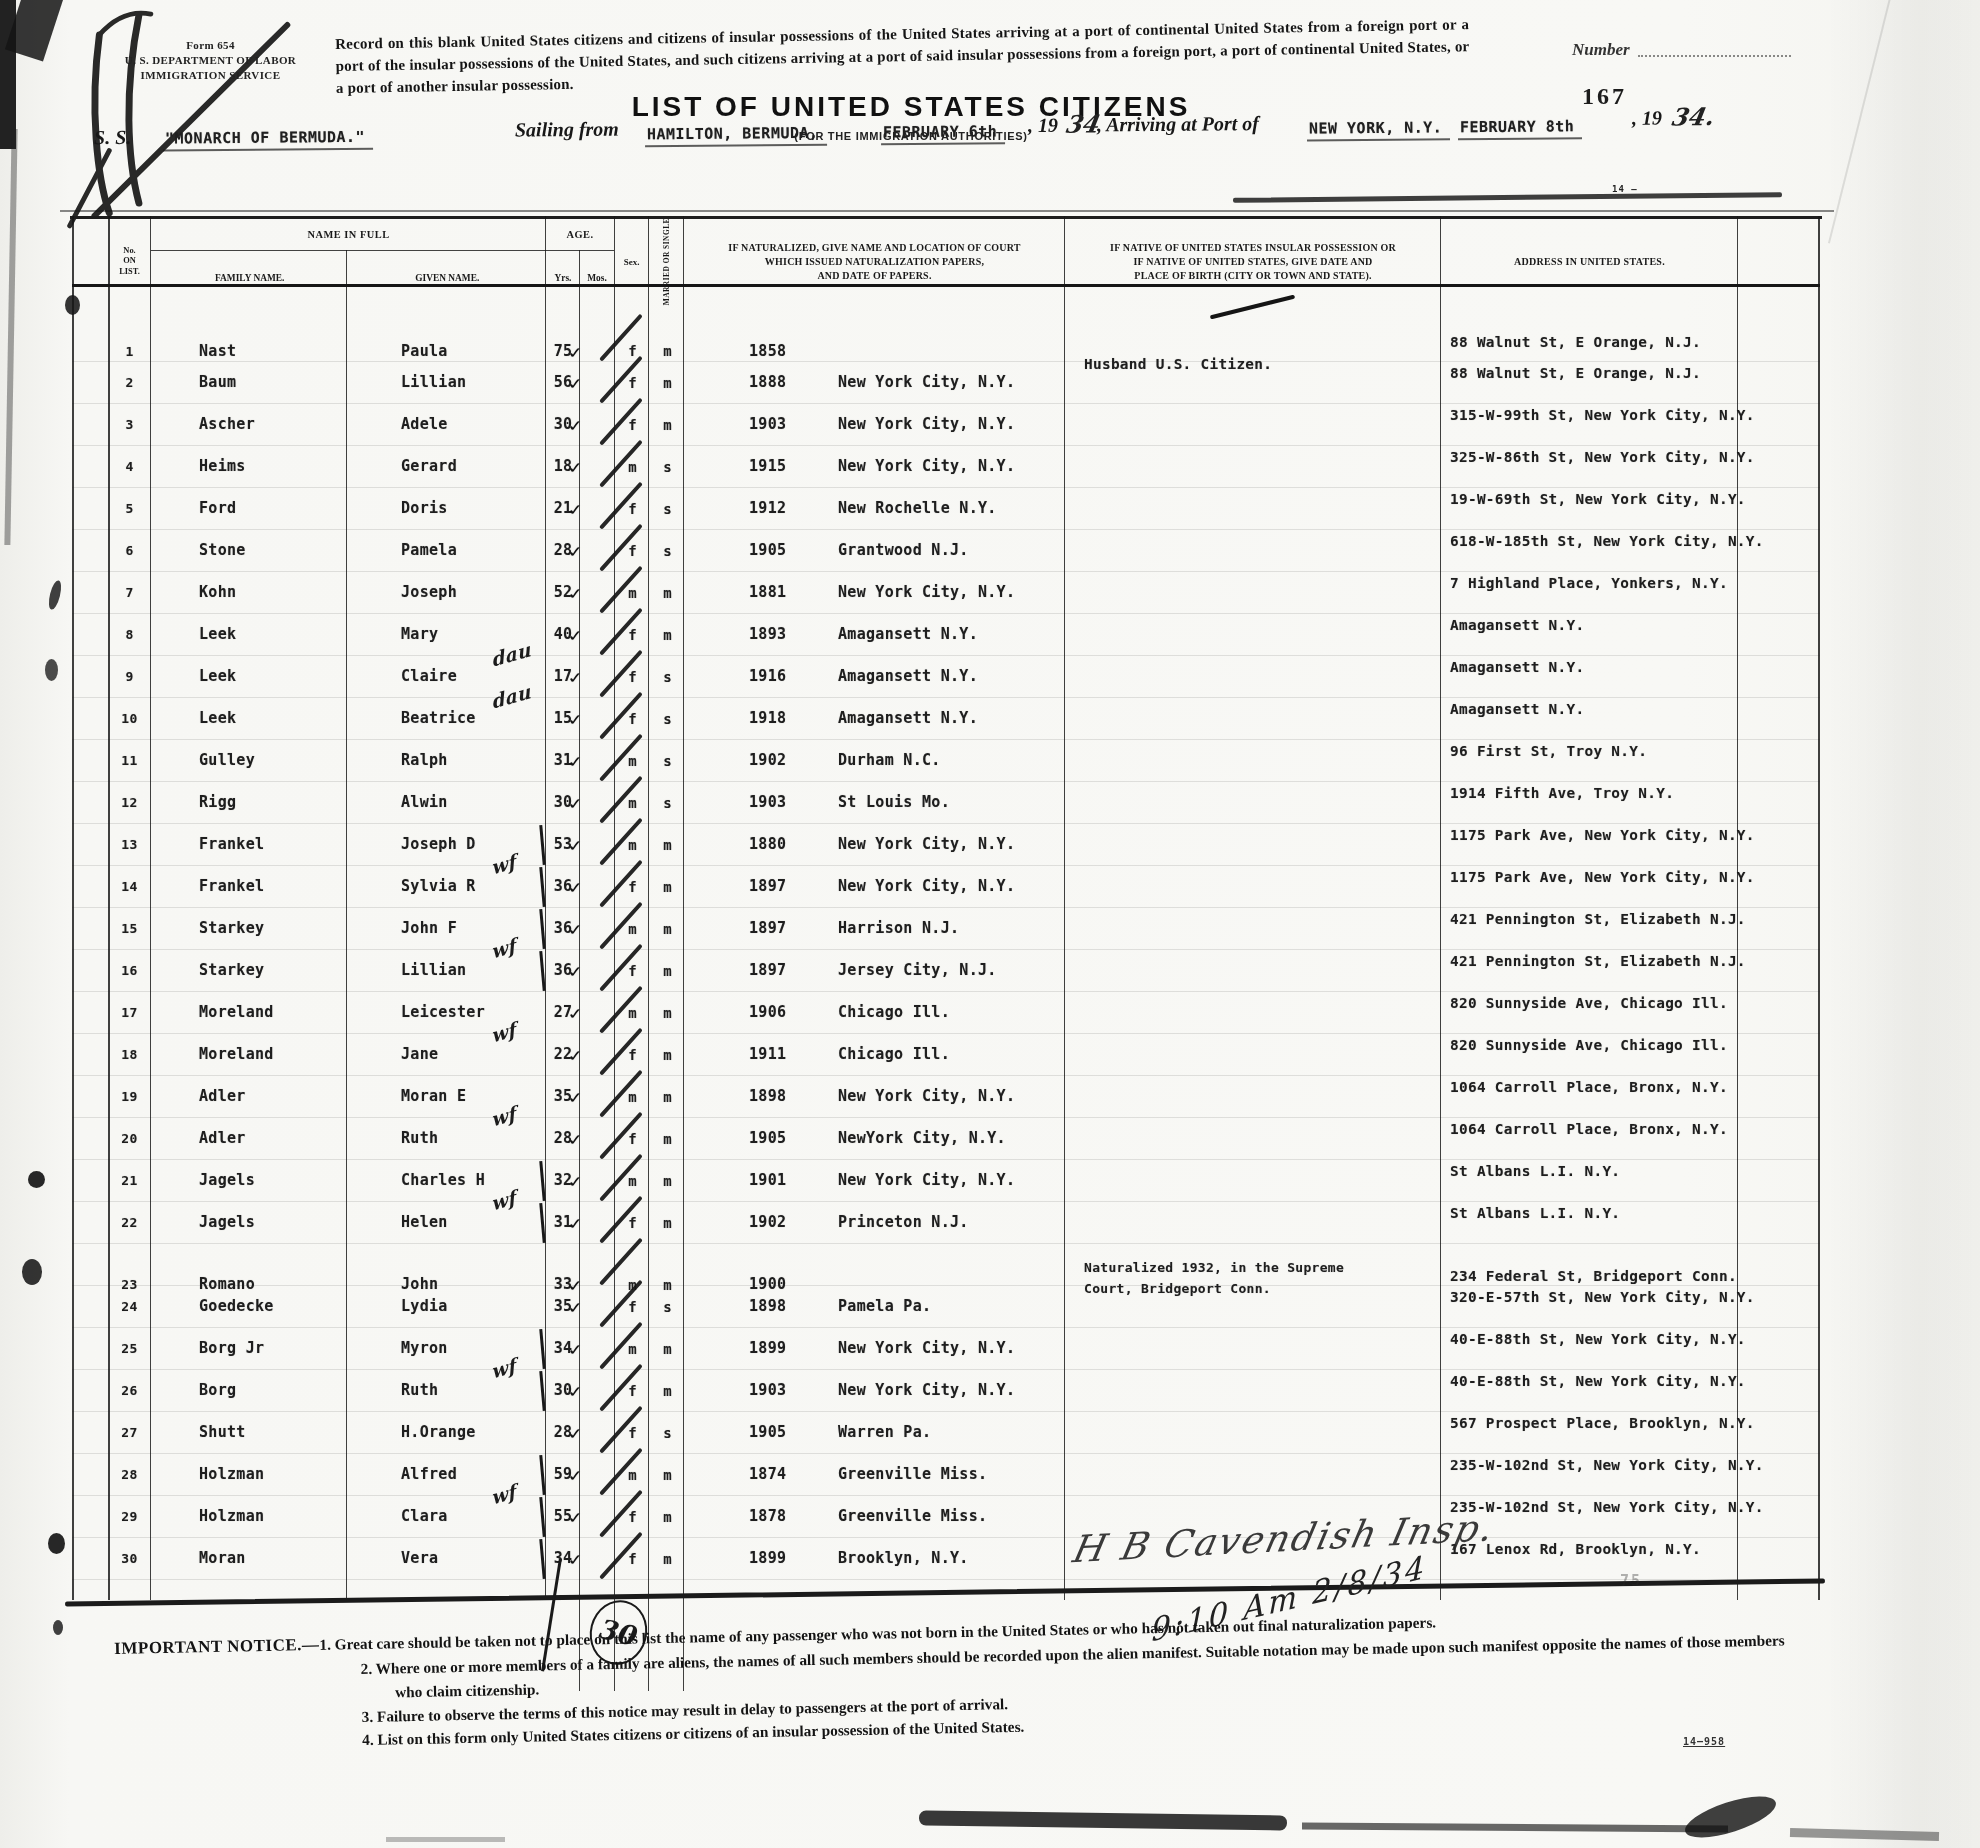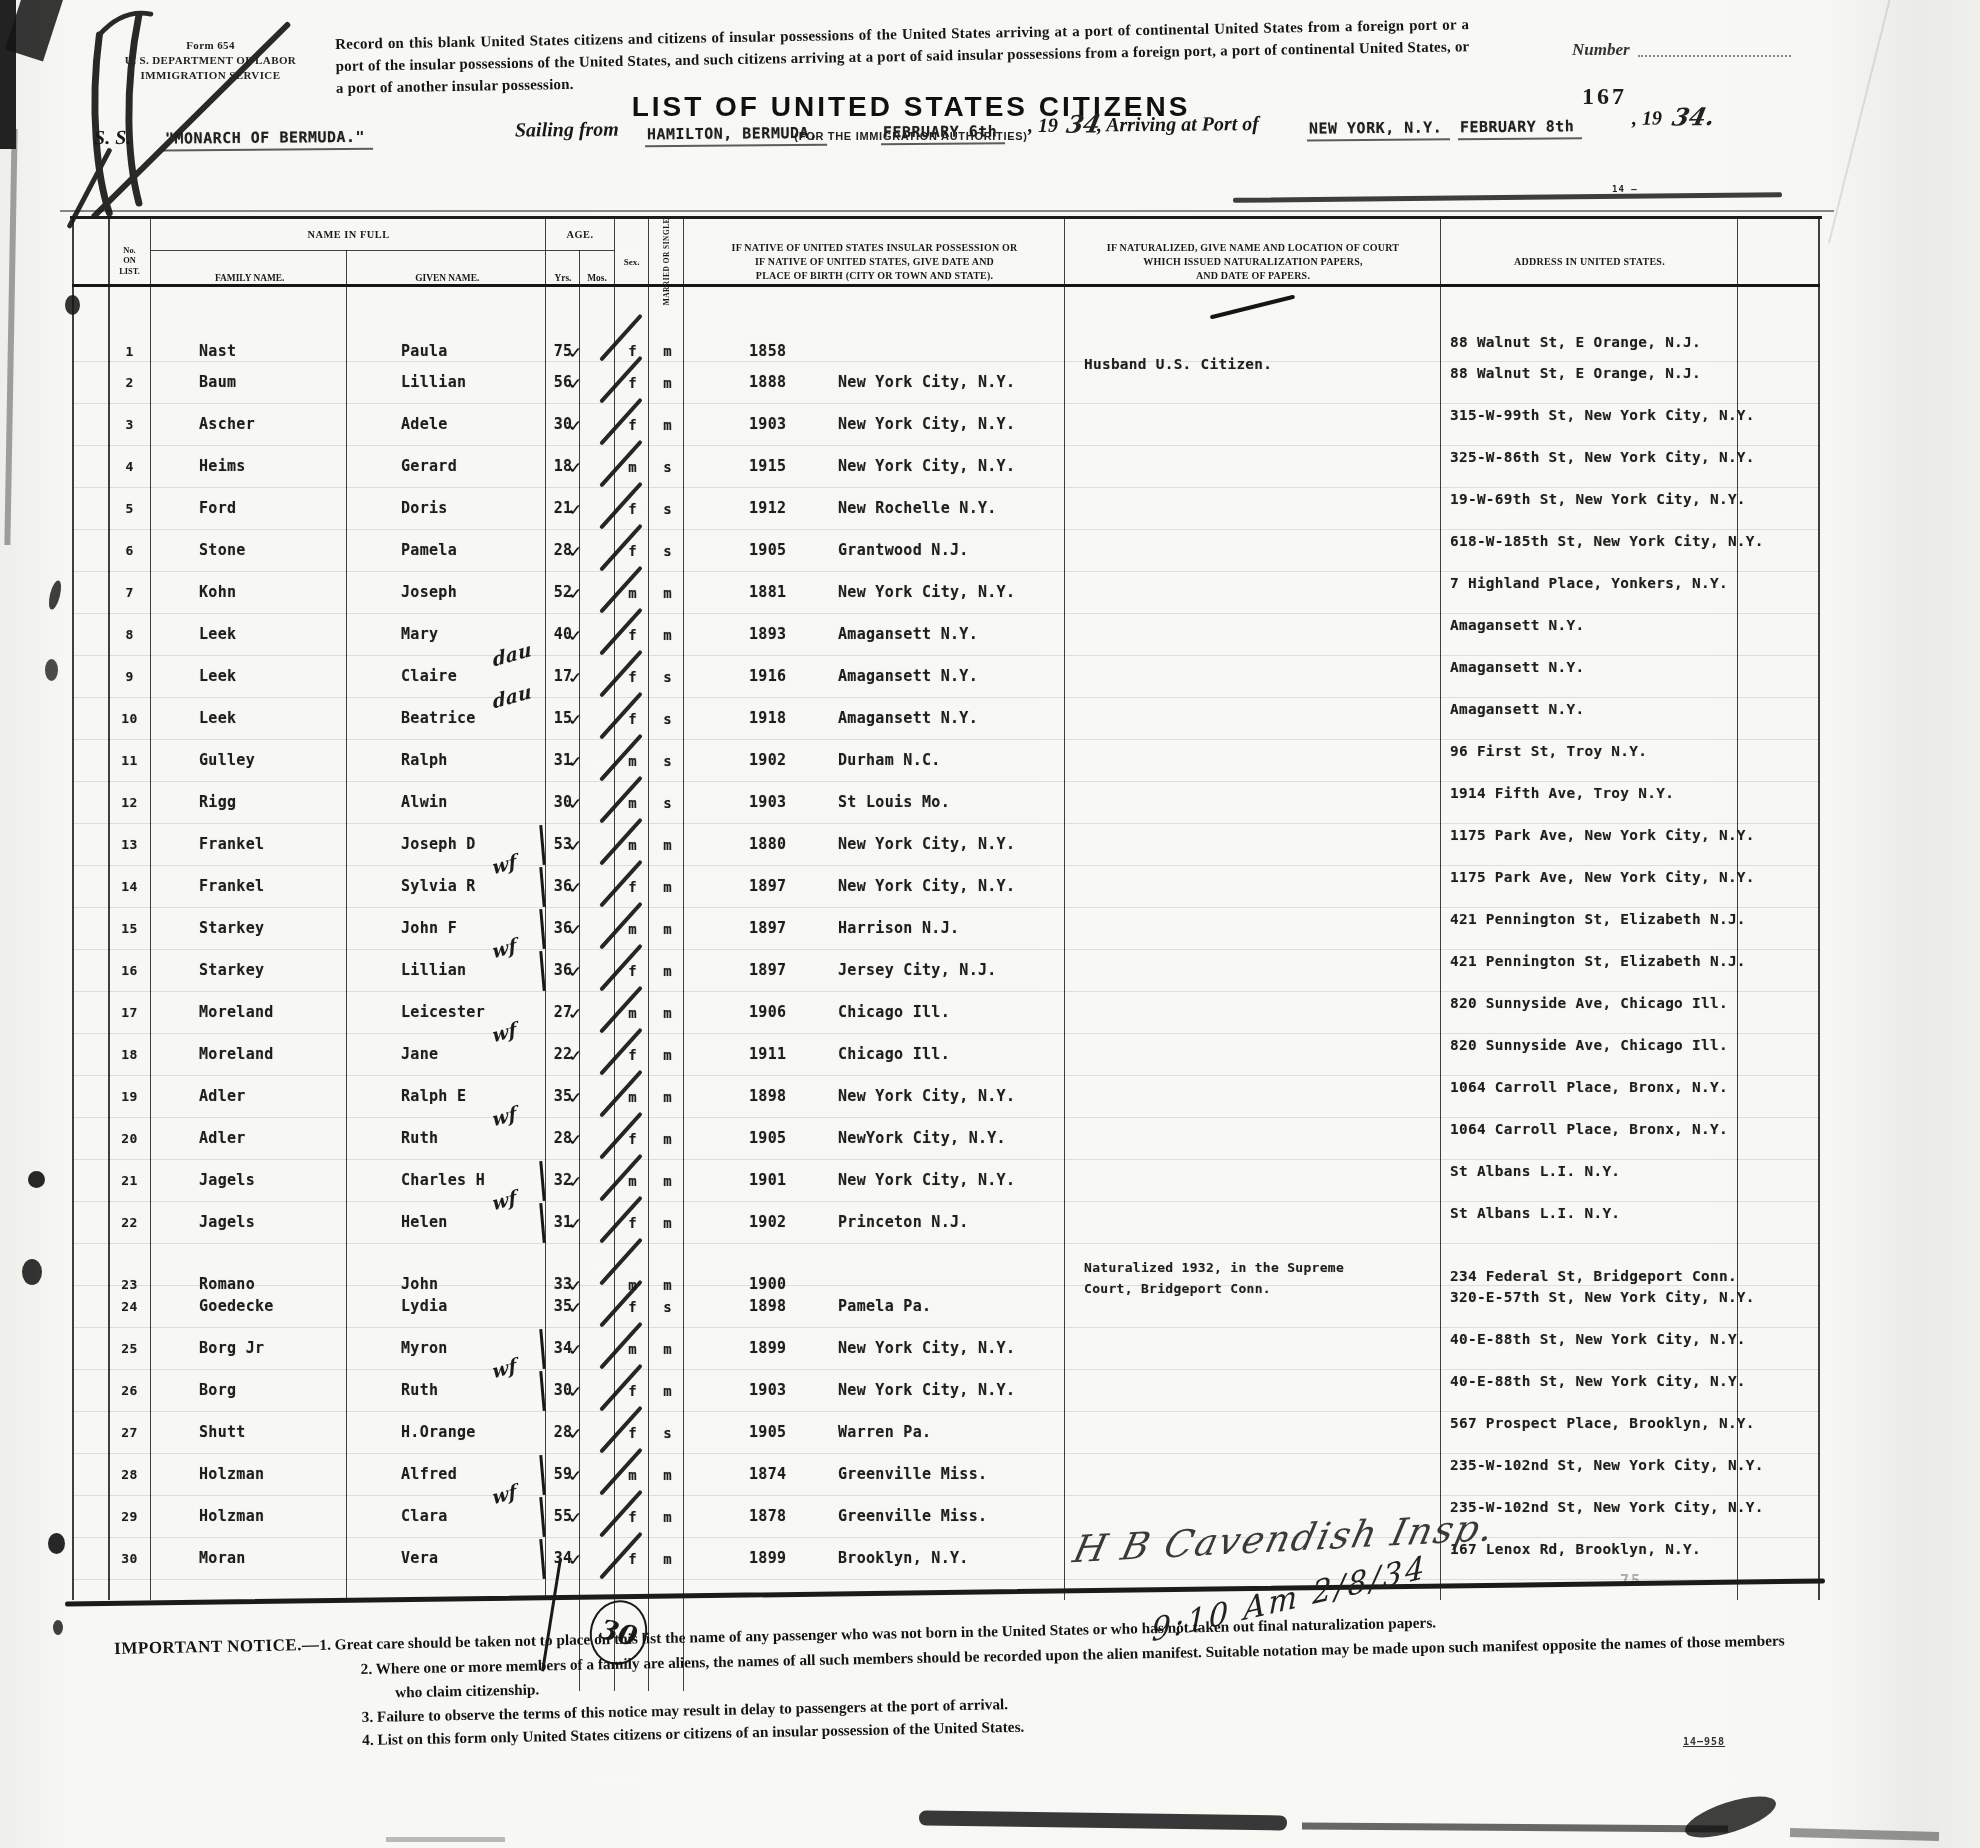--- a/index.html
+++ b/index.html
@@ -204,26 +204,26 @@
         <div class="htop">AGE.</div>
         <div class="hbot">
           <div>Yrs.</div>
           <div>Mos.</div>
         </div>
       </div>
       <div class="h sex">Sex.</div>
       <div class="h married">
           <span>MARRIED OR SINGLE</span>
         </div>
+      <div class="h nat">IF NATURALIZED, GIVE NAME AND LOCATION OF COURT
+WHICH ISSUED NATURALIZATION PAPERS,
+AND DATE OF PAPERS.</div>
       <div class="h birth">IF NATIVE OF UNITED STATES INSULAR POSSESSION OR
 IF NATIVE OF UNITED STATES, GIVE DATE AND
 PLACE OF BIRTH (CITY OR TOWN AND STATE).</div>
-      <div class="h nat">IF NATURALIZED, GIVE NAME AND LOCATION OF COURT
-WHICH ISSUED NATURALIZATION PAPERS,
-AND DATE OF PAPERS.</div>
       <div class="h addr">ADDRESS IN UNITED STATES.</div>
       <div class="h extra"></div>
     </div>
 
     <div class="rows">
         <div class="row">
           <div class="c gutter"></div>
           <div class="c no">1</div>
           <div class="c family">Nast</div>
           <div class="c given">Paula</div>
@@ -591,21 +591,21 @@
             <div class="place">Chicago Ill.</div>
           </div>
           <div class="c nat"></div>
           <div class="c addr">820 Sunnyside Ave, Chicago Ill.</div>
           <div class="c extra"></div>
         </div>
         <div class="row">
           <div class="c gutter"></div>
           <div class="c no">19</div>
           <div class="c family">Adler</div>
-          <div class="c given">Ralph E</div>
+          <div class="c given">Moran E</div>
           <div class="c yrs">35</div>
           <div class="c mos">
             <div class="check">✓</div>
           </div>
           <div class="slash"></div>
           <div class="c sex">m</div>
           <div class="c mar">m</div>
           <div class="c birth">
             <div class="year">1898</div>
             <div class="place">New York City, N.Y.</div>

